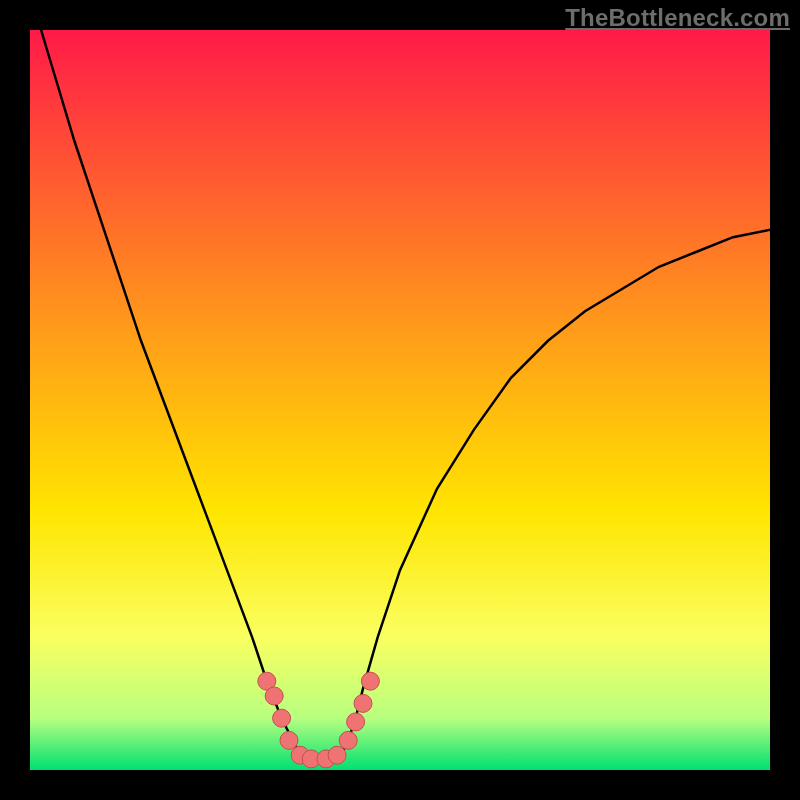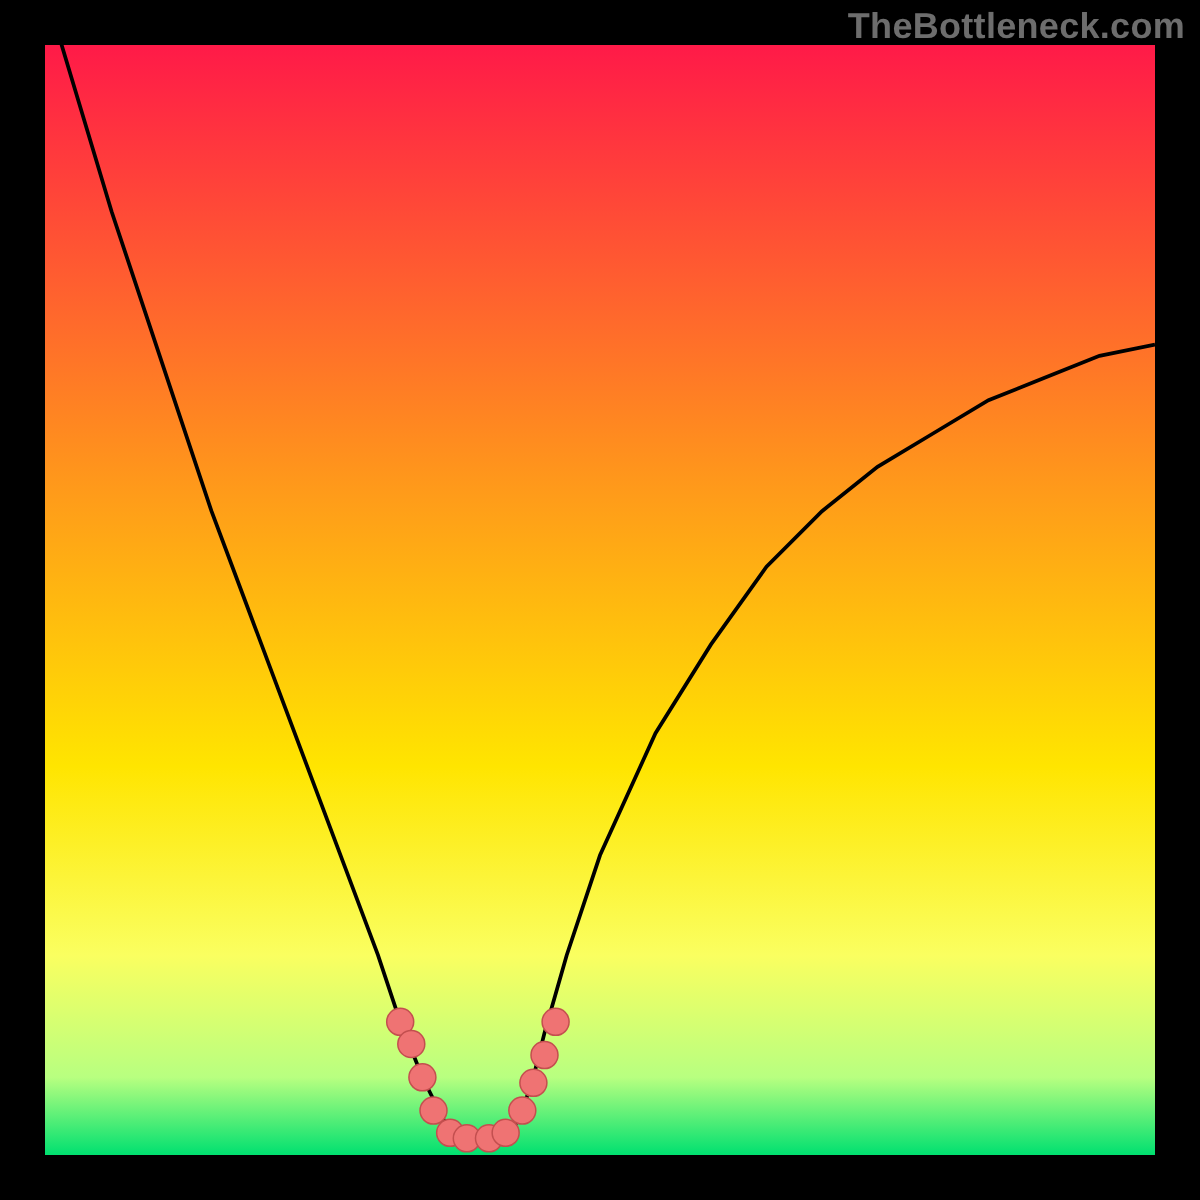--- a/index.html
+++ b/index.html
@@ -31,20 +31,21 @@
     display: block;
   }
   .watermark {
     position: absolute;
     top: 4px;
     right: 10px;
     color: #6d6d6d;
     font-size: 24px;
     font-weight: 600;
     letter-spacing: 0.2px;
+    text-decoration: underline;
   }
 </style>
 </head>
 <body>
 <div class="outer">
 
   <div class="watermark">TheBottleneck.com</div>
 
   <div class="plot">
     <svg id="chart-svg" width="740" height="740" viewBox="0 0 740 740">

